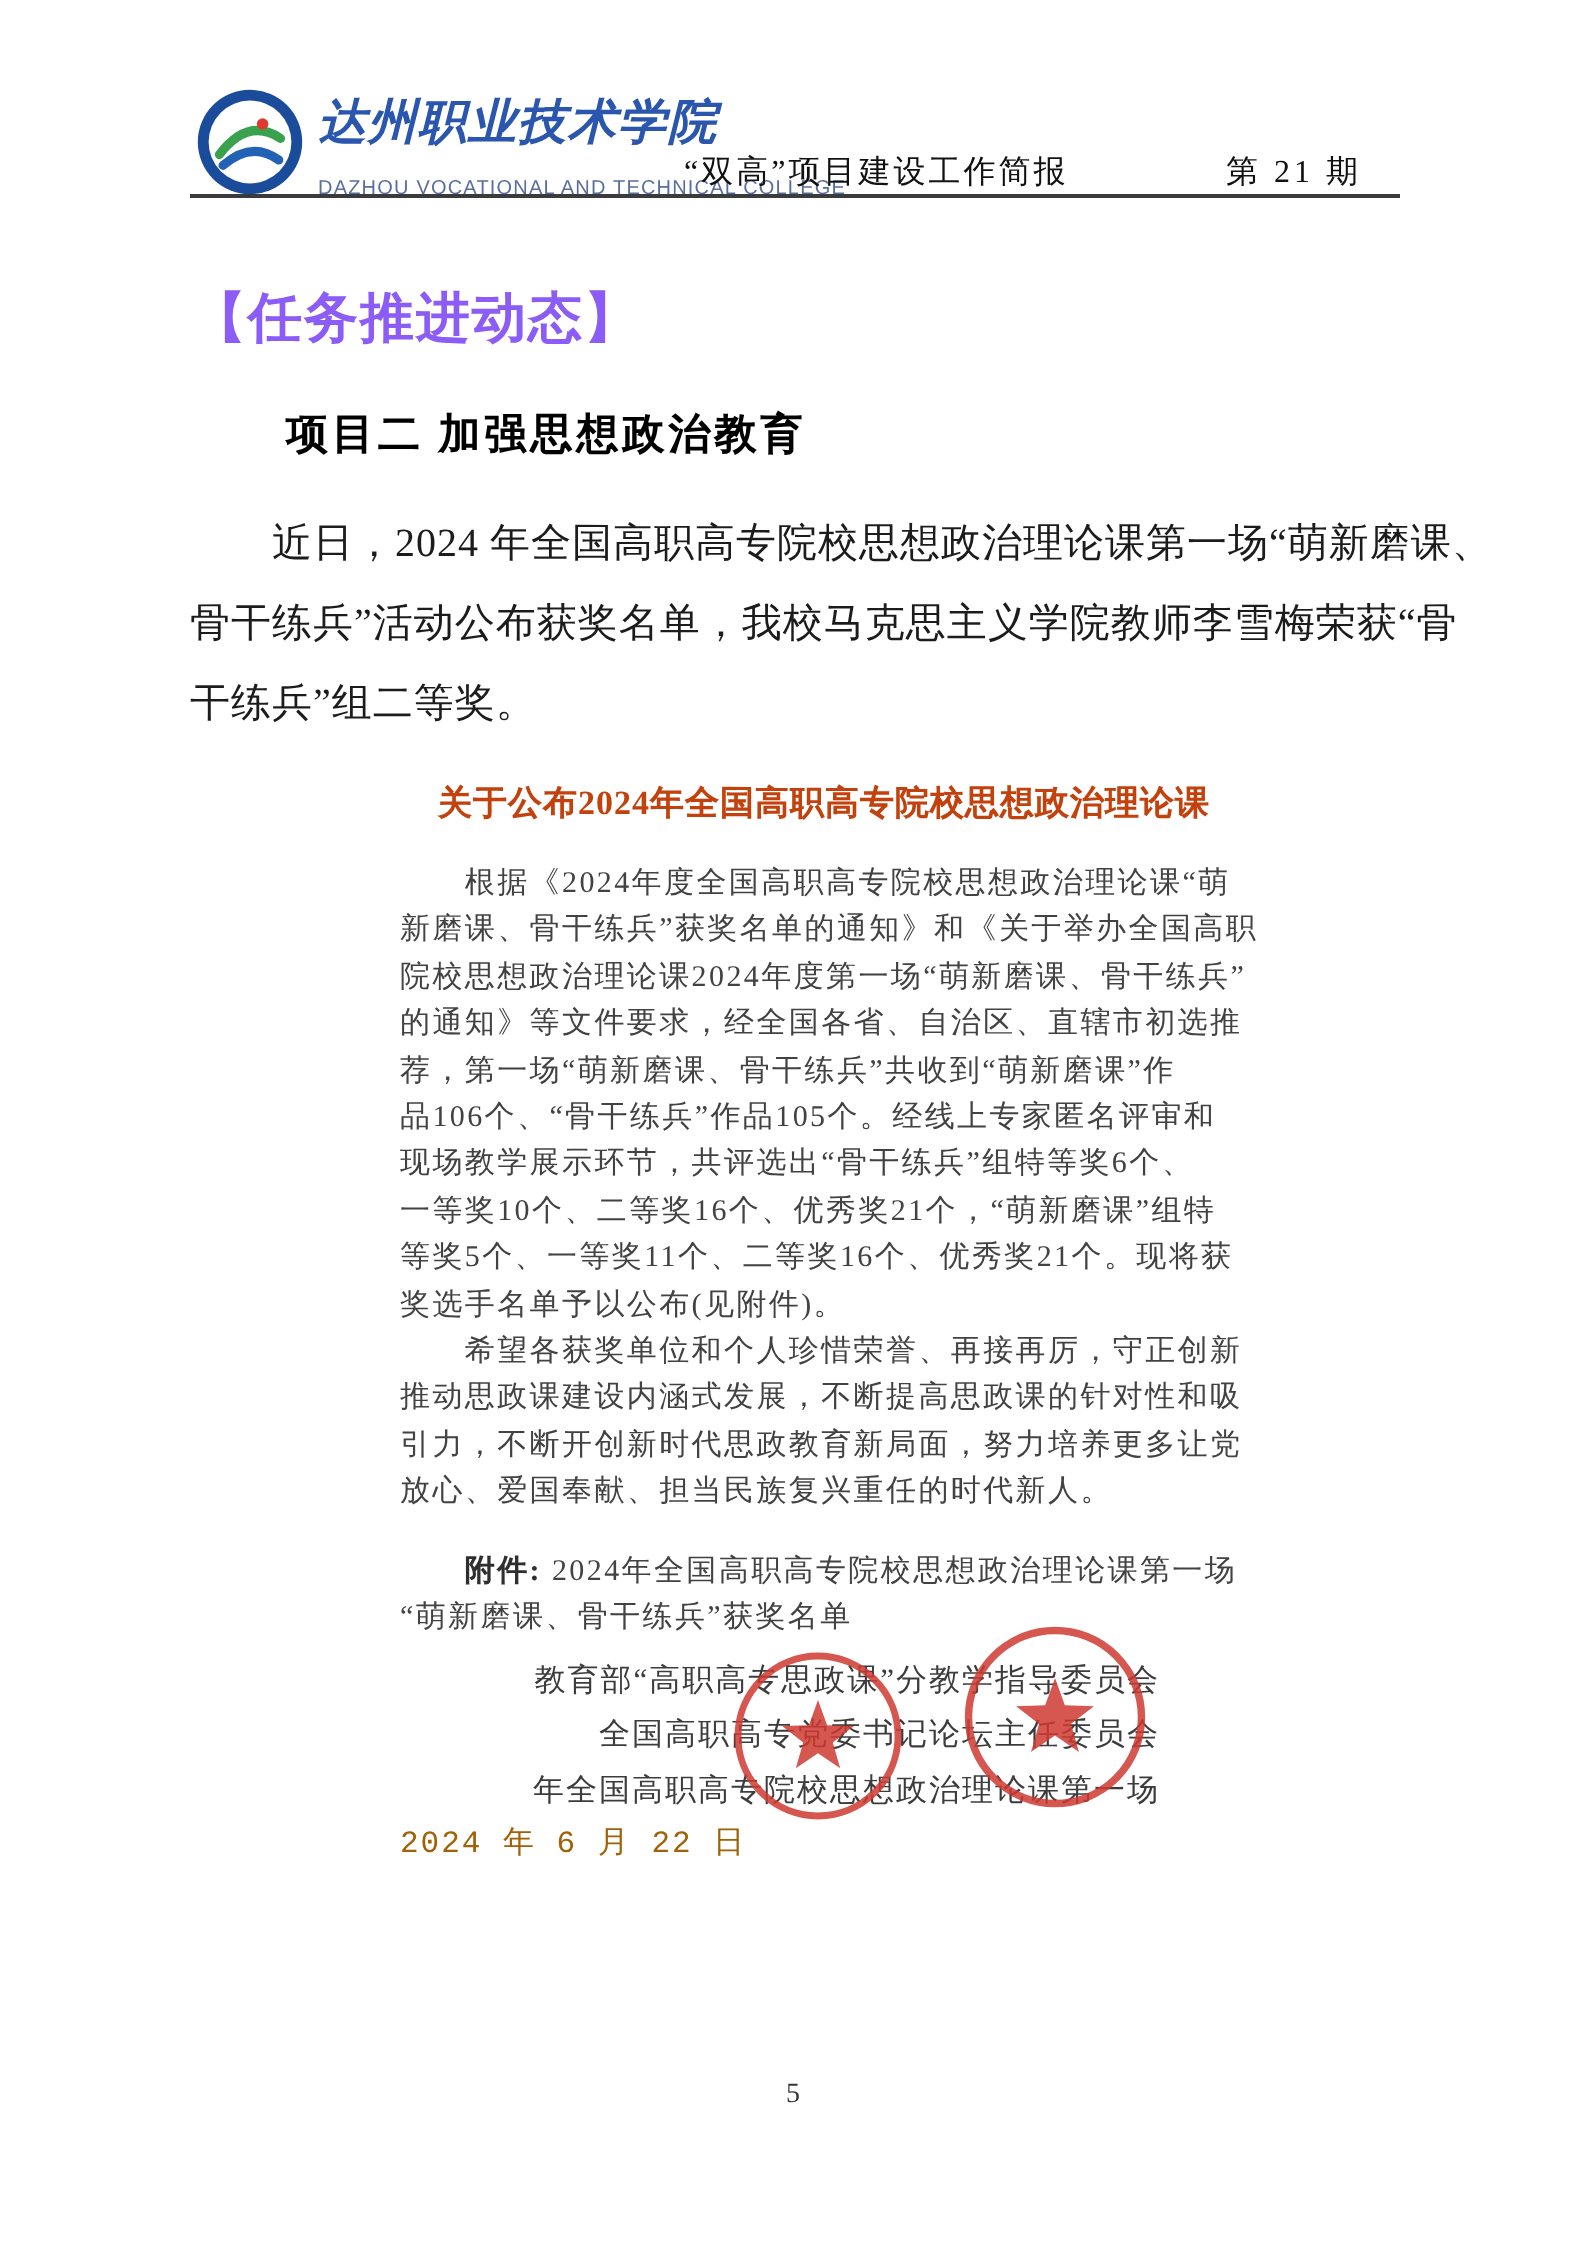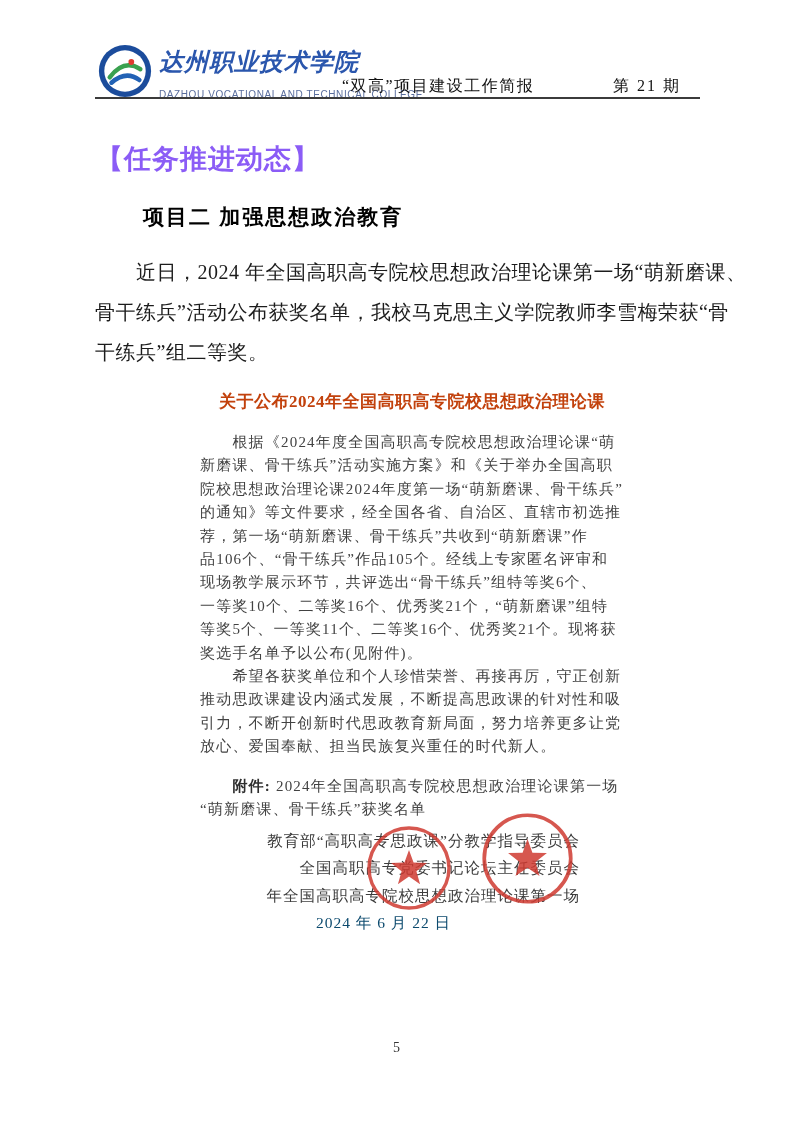--- a/index.html
+++ b/index.html
@@ -58,22 +58,22 @@
     color:#c2410c;letter-spacing:.5px;
   }
   .n-body{margin-top:16px;font-size:15px;line-height:23.4px;letter-spacing:1.2px;color:#424242;}
   .n-attach{margin-top:16px;font-size:15px;line-height:23.4px;letter-spacing:1.2px;color:#424242;}
   .n-attach b{color:#2f2f2f;}
   .n-sign{
     margin-top:5px;text-align:right;padding-right:44px;
     font-size:15.5px;line-height:27.5px;letter-spacing:1px;color:#3c3c3c;
   }
   .n-date{
-    text-align:center;padding-right:57px;
-    font-size:15.5px;line-height:27.5px;letter-spacing:1px;color:#0c4a6e;
+    text-align:left;padding-right:57px;
+    font-size:15.5px;line-height:27.5px;letter-spacing:1px;color:#a16207;font-family:Liberation Mono, monospace;
   }
 
   
   .seal{position:absolute;opacity:.85;pointer-events:none;}
   .seal-1{left:366px;top:825px;width:86px;height:86px;}
   .seal-2{left:481px;top:812px;width:93px;height:93px;}
 
   
   .footer{position:absolute;left:0;top:1040px;width:793px;text-align:center;
     font-size:14px;color:#333;}
@@ -112,21 +112,21 @@
       <div class="line">干练兵”组二等奖。</div>
     </div>
 
   <section class="notice">
     <div class="n-title">
         <div class="line">关于公布2024年全国高职高专院校思想政治理论课</div>
       </div>
 
     <div class="n-body">
         <div class="line">　　根据《2024年度全国高职高专院校思想政治理论课“萌</div>
-        <div class="line">新磨课、骨干练兵”活动实施方案》和《关于举办全国高职</div>
+        <div class="line">新磨课、骨干练兵”获奖名单的通知》和《关于举办全国高职</div>
         <div class="line">院校思想政治理论课2024年度第一场“萌新磨课、骨干练兵”</div>
         <div class="line">的通知》等文件要求，经全国各省、自治区、直辖市初选推</div>
         <div class="line">荐，第一场“萌新磨课、骨干练兵”共收到“萌新磨课”作</div>
         <div class="line">品106个、“骨干练兵”作品105个。经线上专家匿名评审和</div>
         <div class="line">现场教学展示环节，共评选出“骨干练兵”组特等奖6个、</div>
         <div class="line">一等奖10个、二等奖16个、优秀奖21个，“萌新磨课”组特</div>
         <div class="line">等奖5个、一等奖11个、二等奖16个、优秀奖21个。现将获</div>
         <div class="line">奖选手名单予以公布(见附件)。</div>
         <div class="line">　　希望各获奖单位和个人珍惜荣誉、再接再厉，守正创新</div>
         <div class="line">推动思政课建设内涵式发展，不断提高思政课的针对性和吸</div>

